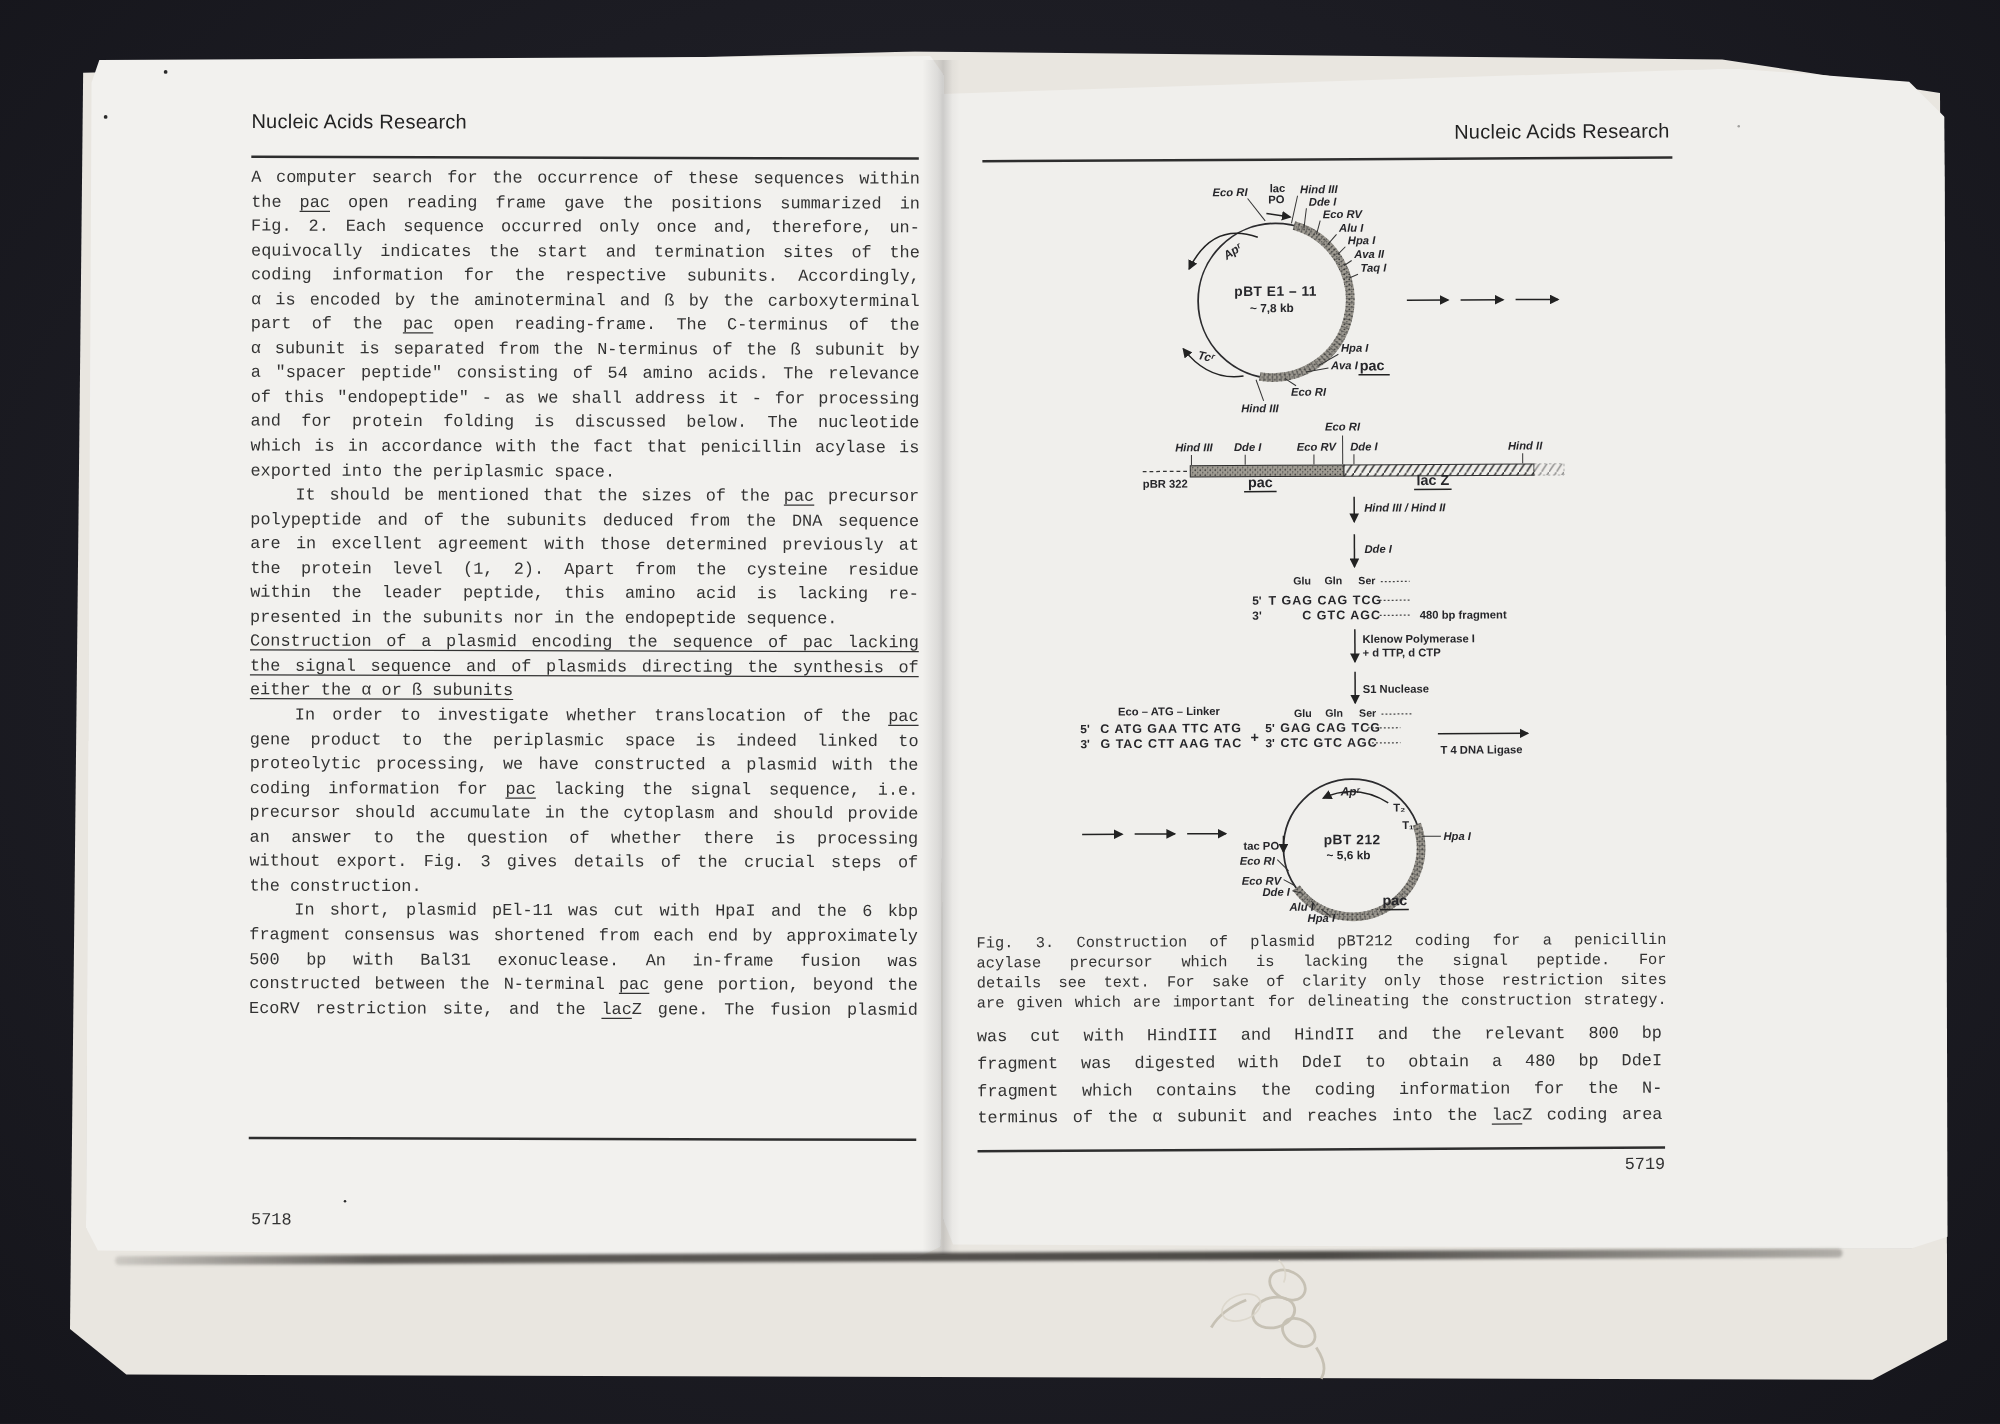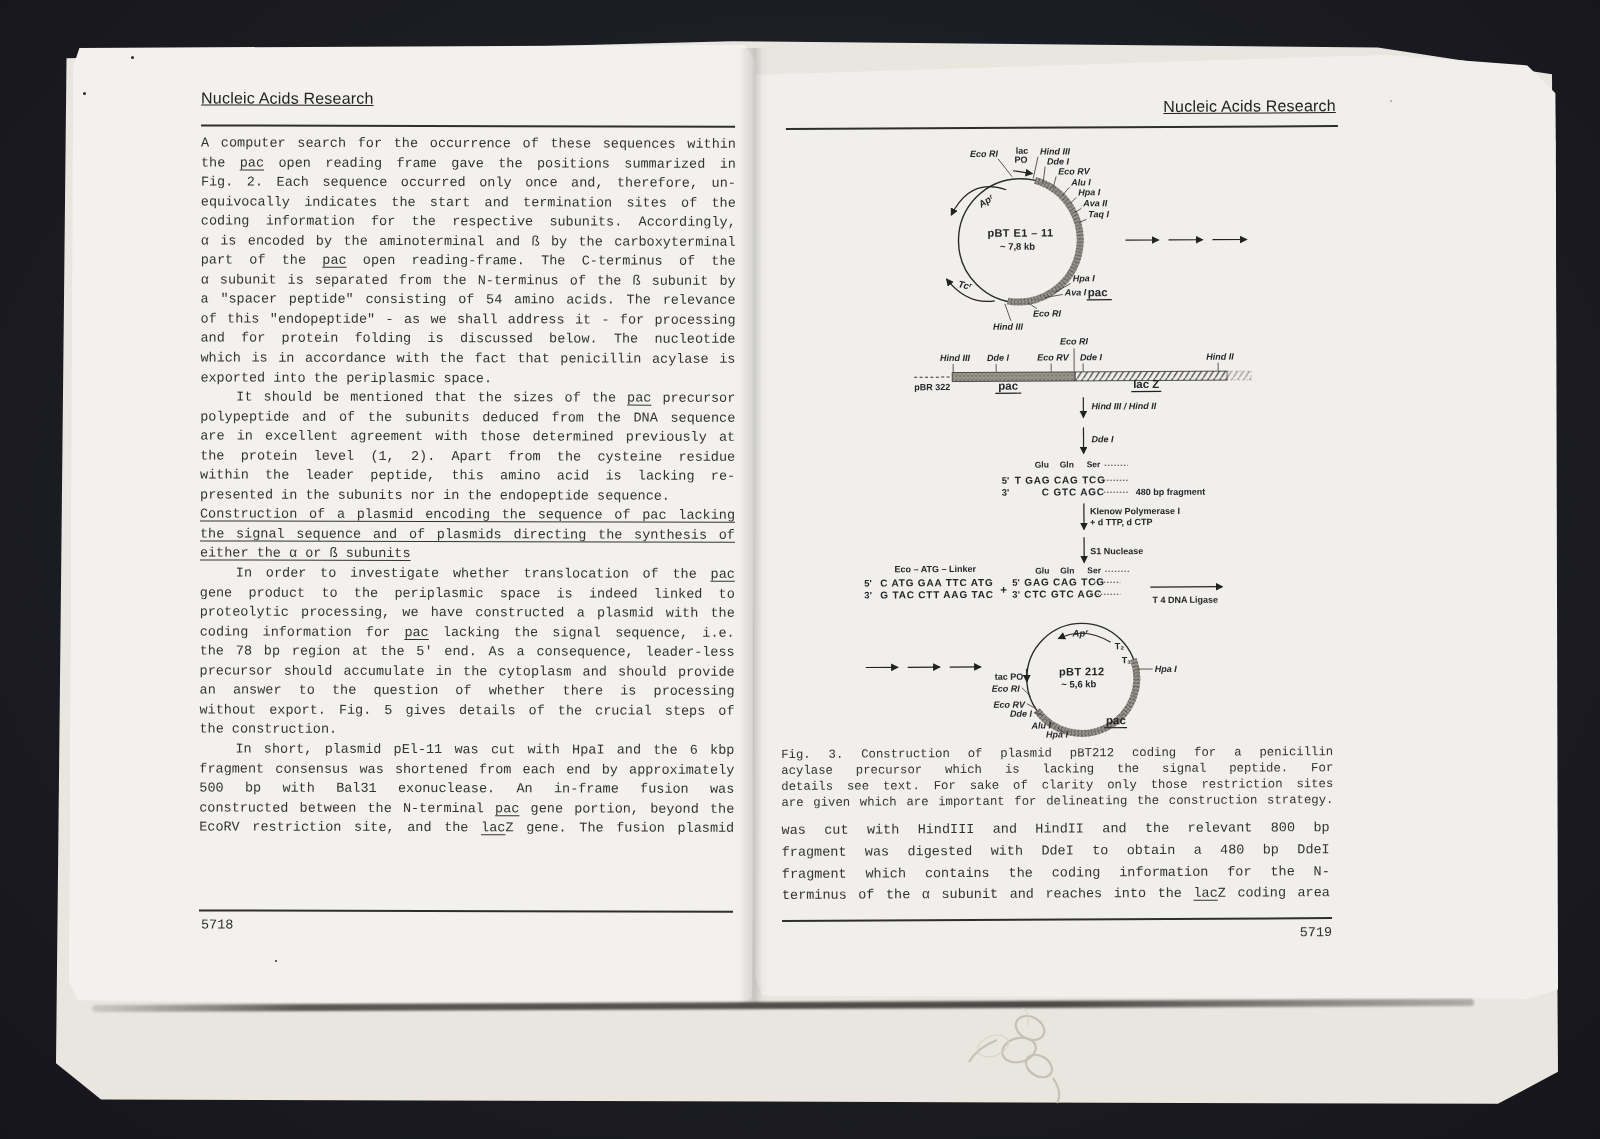--- a/index.html
+++ b/index.html
@@ -13,21 +13,21 @@
          transform:rotate(.15deg);clip-path:polygon(1.2% .5%,98.4% 0,100% 1.6%,100% 99%,97% 100%,1.4% 99.5%,0 97.6%,.3% 2.4%);
          box-shadow:2px 3px 9px rgba(0,0,0,.18);}
   .page.right{left:752px;top:56px;width:806px;height:945px;background:#f0efec;
          transform:rotate(-.3deg);clip-path:polygon(.4% 1.8%,79% 0,96.5% 1.2%,100% 4.2%,99.7% 99%,96% 100%,1% 99.2%,0 97%);
          box-shadow:-2px 3px 9px rgba(0,0,0,.15);}
   .fold{position:absolute;left:738px;top:48px;width:30px;height:956px;
         background:linear-gradient(90deg,transparent,rgba(30,30,35,.10) 40%,rgba(30,30,35,.17) 55%,rgba(30,30,35,.03) 80%,transparent);}
   .edge-smudge{position:absolute;left:92px;top:1002px;width:1382px;height:7px;border-radius:4px;
         background:linear-gradient(90deg,rgba(45,42,38,.15),rgba(38,35,32,.72) 15%,rgba(35,33,30,.8) 70%,rgba(45,42,38,.3));
         filter:blur(1.1px);transform:rotate(-.25deg);}
-  .hdr{position:absolute;font-family:"Liberation Sans",sans-serif;font-size:16px;color:#222;letter-spacing:.2px;text-decoration:underline;}
+  .hdr{position:absolute;font-family:"Liberation Sans",sans-serif;font-size:16px;color:#222;letter-spacing:.2px;}
   .hrule{position:absolute;height:2px;background:#2e2e2e;}
   .pageno{position:absolute;font-size:13.5px;color:#333;}
   .btxt{position:absolute;}
   .ln{font-size:13.5px;line-height:19.55px;text-align:justify;text-align-last:justify;white-space:normal;}
   .ln.end{text-align-last:left;}
   .ln.ind{text-indent:36px;}
   .ln.ul,.u{text-decoration:underline;text-underline-offset:3px;}
   .cap .ln{font-size:12.3px;line-height:15.9px;}
   .rbody .ln{line-height:21.8px;}
   .fig{position:absolute;left:20px;top:70px;}
@@ -77,33 +77,32 @@
       <div class="ln">the protein level (1,  2).  Apart from the cysteine residue</div>
       <div class="ln">within the leader peptide,  this amino acid is lacking re-</div>
       <div class="ln end">presented in the  subunits nor in the endopeptide  sequence.</div>
       <div class="ln ul">Construction of a plasmid encoding the sequence of pac lacking</div>
       <div class="ln ul">the signal sequence and of plasmids directing the synthesis of</div>
       <div class="ln ul end">either the α or ß subunits</div>
       <div class="ln ind"><span>In order to investigate whether translocation of the </span><span class="u">pac</span></div>
       <div class="ln">gene product to the periplasmic space is indeed linked to</div>
       <div class="ln">proteolytic processing,  we have constructed a plasmid with the</div>
       <div class="ln"><span>coding information for </span><span class="u">pac</span><span> lacking the signal sequence,  i.e.</span></div>
-      <div class="ln">the 78 bp region at the 5' end.  As a consequence,  leader-less</div>
       <div class="ln">precursor should accumulate in the cytoplasm and should provide</div>
       <div class="ln">an answer to the question of whether there is processing</div>
-      <div class="ln">without export.  Fig.  5 gives details of the crucial steps of</div>
+      <div class="ln">without export.  Fig.  3 gives details of the crucial steps of</div>
       <div class="ln end">the construction.</div>
       <div class="ln ind">In short,  plasmid pEl-11 was cut with HpaI and the 6 kbp</div>
       <div class="ln">fragment consensus was shortened from each end by approximately</div>
       <div class="ln">500 bp with Bal31 exonuclease.  An in-frame fusion was</div>
       <div class="ln"><span>constructed between the N-terminal </span><span class="u">pac</span><span> gene portion, beyond the</span></div>
       <div class="ln"><span>EcoRV restriction site,  and the </span><span class="u">lac</span><span>Z gene.  The fusion plasmid</span></div>
     </div>
     <div class="hrule" style="left:130px;top:866px;width:534px;"></div>
-    <div class="pageno" style="left:132px;top:874px;">5718</div>
+    <div class="pageno" style="left:132px;top:926px;">5718</div>
   </div>
 
   <div class="page right">
     <div class="hdr" style="right:220px;top:42px;">Nucleic Acids Research</div>
     <div class="hrule" style="left:36px;top:70px;width:552px;"></div>
 
     <svg class="fig" width="560" height="620" viewBox="0 0 560 620">
       <defs>
         <marker id="ah" viewBox="0 0 10 10" refX="8.5" refY="5" markerWidth="6.5" markerHeight="6.5" orient="auto-start-reverse">
           <path d="M0 0 L10 5 L0 10 z" fill="#222"></path>

